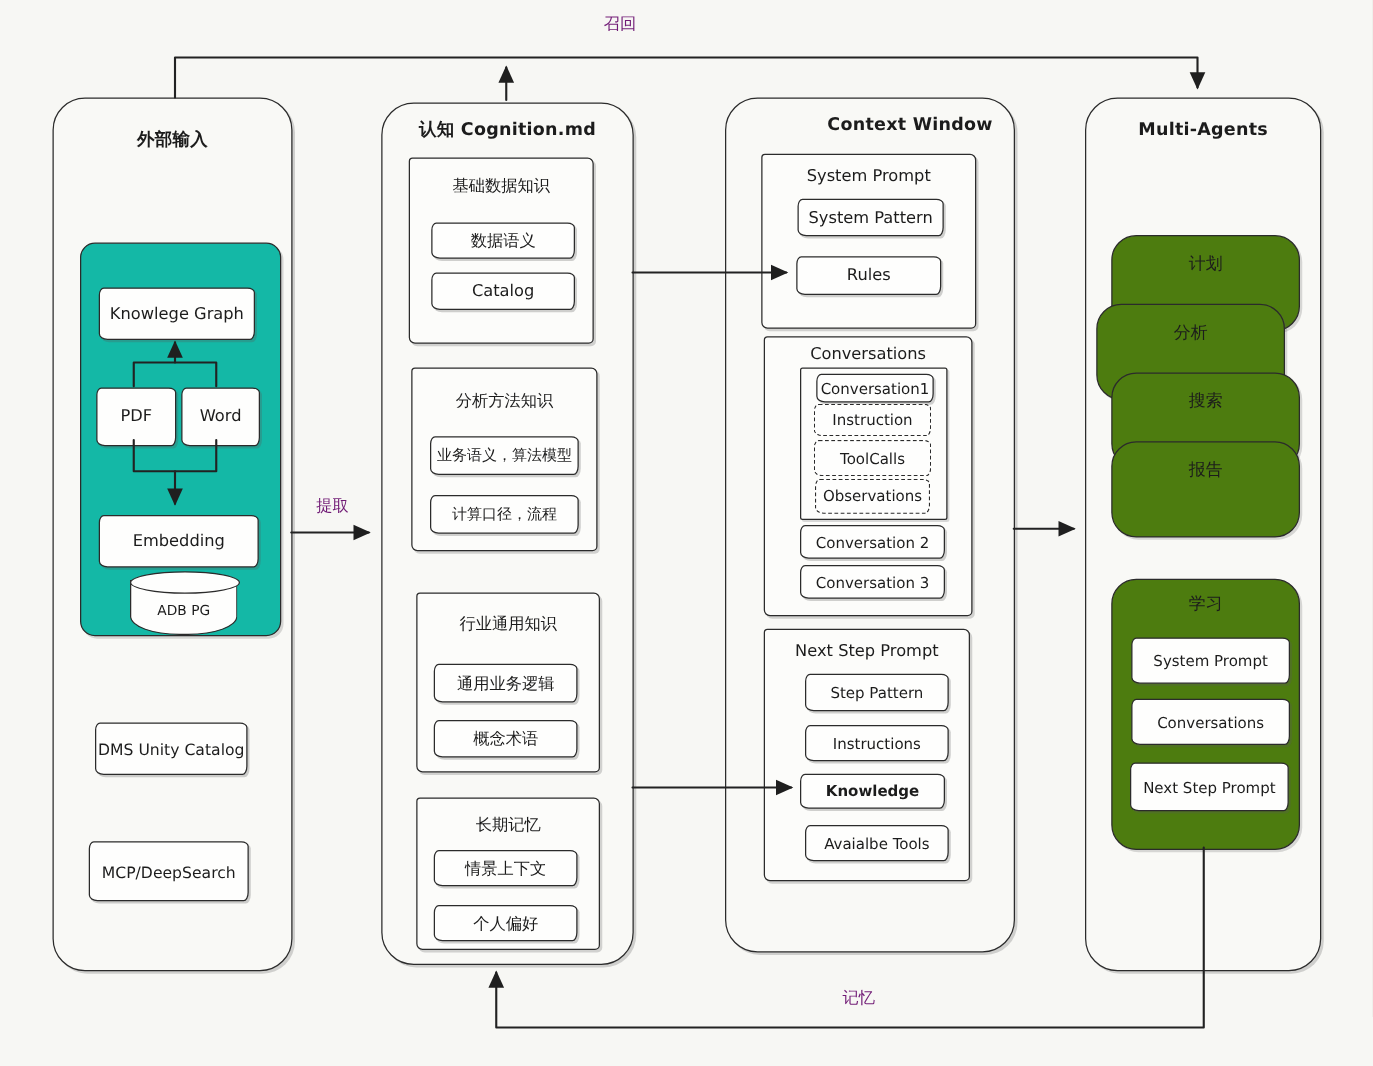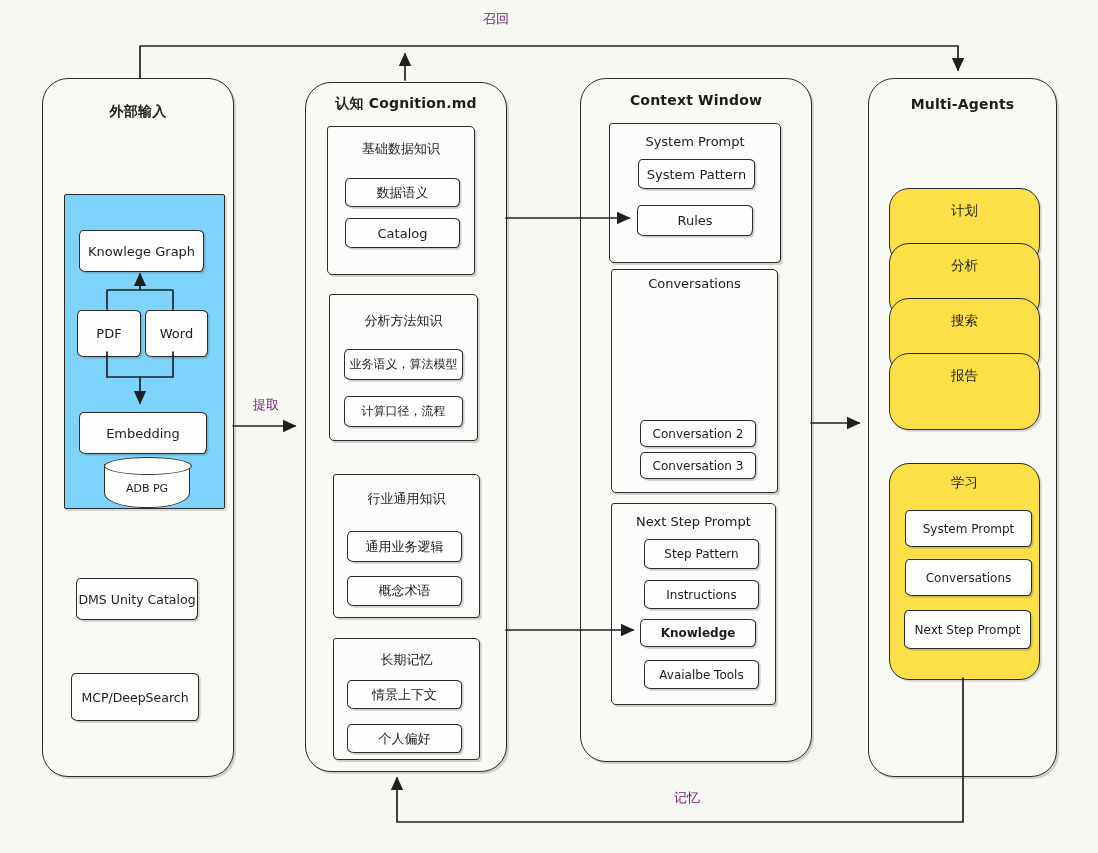--- a/index.html
+++ b/index.html
@@ -30,26 +30,26 @@
     font-size:13px;box-shadow:1.6px 1.8px 0 rgba(90,90,90,.28);
     white-space:nowrap;
   }
   .box.sm{font-size:12px;}
   .dashed{border-style:dashed;box-shadow:none;border-width:1.5px;}
   .subbox{
     position:absolute;border:1.6px solid #2b2b2b;background:#fdfdfb;
     border-radius:2px;box-shadow:1.5px 1.5px 0 rgba(90,90,90,.22);
   }
   .inner-frame{
-    position:absolute;border:1.7px solid #2b2b2b;background:#7dd3fc;
-    border-radius:2px;box-shadow:1.8px 2px 0 rgba(90,90,90,.22);
+    position:absolute;border:1.7px solid #2b2b2b;background:#14b8a6;
+    border-radius:12px;box-shadow:1.8px 2px 0 rgba(90,90,90,.22);
   }
   .agent-card{
     position:absolute;border:1.8px solid #2b2b2b;border-radius:20px;
-    background:#fde047;box-shadow:1.8px 1.8px 0 rgba(90,90,90,.22);
+    background:#4d7c0f;box-shadow:1.8px 1.8px 0 rgba(90,90,90,.22);
   }
   .agent-label{
     position:absolute;top:13px;left:0;width:100%;text-align:center;font-size:13.5px;
   }
   .cyl-top{
     position:absolute;border:1.7px solid #2b2b2b;border-radius:50%;background:#fefefd;
   }
   .cyl-body{
     position:absolute;border:1.7px solid #2b2b2b;border-top:none;background:#fefefd;
     border-radius:0 0 46% 46% / 0 0 34% 34%;
@@ -107,50 +107,56 @@
     </div>
 
     <div class="group" data-name="group-long-term-memory" style="left:27px;top:555px;width:145px;height:120px;">
       <div class="group-title" data-name="group-long-term-memory-title" style="top:12px;">长期记忆</div>
       <div class="box" data-name="context-scene-node" style="left:13px;top:41px;width:113px;height:27px;">情景上下文</div>
       <div class="box" data-name="personal-preference-node" style="left:13px;top:85px;width:113px;height:27px;">个人偏好</div>
     </div>
   </div>
 
   <div class="col" data-name="column-context-window" style="left:580px;top:78px;width:230px;height:682px;">
-    <div class="col-title" data-name="context-window-title" style="top:13px;">Context Window</div>
+    <div class="col-title" data-name="context-window-title" style="top:13px;padding-left:32px;">Context Window</div>
 
     <div class="group" data-name="group-system-prompt" style="left:28px;top:44px;width:170px;height:138px;">
       <div class="group-title" data-name="group-system-prompt-title" style="top:10px;">System Prompt</div>
       <div class="box" data-name="system-pattern-node" style="left:28px;top:35px;width:115px;height:28px;">System Pattern</div>
       <div class="box" data-name="rules-node" style="left:27px;top:81px;width:114px;height:29px;">Rules</div>
     </div>
 
     <div class="group" data-name="group-conversations" style="left:30px;top:190px;width:165px;height:222px;">
       <div class="group-title" data-name="group-conversations-title" style="top:6px;">Conversations</div>
+      <div class="subbox" data-name="conversation1-frame" style="left:28px;top:24px;width:116px;height:120px;">
+        <div class="box sm" data-name="conversation1-node" style="left:12px;top:4px;width:92px;height:21px;">Conversation1</div>
+        <div class="box sm dashed" data-name="instruction-node" style="left:10px;top:28px;width:92px;height:24px;">Instruction</div>
+        <div class="box sm dashed" data-name="toolcalls-node" style="left:10px;top:57px;width:92px;height:27px;">ToolCalls</div>
+        <div class="box sm dashed" data-name="observations-node" style="left:11px;top:88px;width:90px;height:26px;">Observations</div>
+      </div>
       <div class="box sm" data-name="conversation2-node" style="left:28px;top:150px;width:114px;height:25px;">Conversation 2</div>
       <div class="box sm" data-name="conversation3-node" style="left:28px;top:182px;width:114px;height:25px;">Conversation 3</div>
     </div>
 
     <div class="group" data-name="group-next-step-prompt" style="left:30px;top:424px;width:163px;height:200px;">
       <div class="group-title" data-name="group-next-step-prompt-title" style="top:10px;">Next Step Prompt</div>
       <div class="box sm" data-name="step-pattern-node" style="left:32px;top:35px;width:113px;height:28px;">Step Pattern</div>
       <div class="box sm" data-name="instructions-node" style="left:32px;top:76px;width:113px;height:27px;">Instructions</div>
       <div class="box sm" data-name="knowledge-node" style="left:28px;top:115px;width:114px;height:26px;font-weight:bold;">Knowledge</div>
       <div class="box sm" data-name="available-tools-node" style="left:32px;top:156px;width:113px;height:27px;">Avaialbe Tools</div>
     </div>
   </div>
 
   <div class="col" data-name="column-multi-agents" style="left:868px;top:78px;width:187px;height:697px;">
     <div class="col-title" data-name="multi-agents-title" style="top:17px;">Multi-Agents</div>
 
     <div class="agent-card" data-name="agent-card-plan" style="left:20px;top:109px;width:149px;height:75px;z-index:1;">
       <div class="agent-label" data-name="agent-plan-label">计划</div>
     </div>
-    <div class="agent-card" data-name="agent-card-analysis" style="left:20px;top:164px;width:149px;height:75px;z-index:2;">
+    <div class="agent-card" data-name="agent-card-analysis" style="left:8px;top:164px;width:149px;height:75px;z-index:2;">
       <div class="agent-label" data-name="agent-analysis-label">分析</div>
     </div>
     <div class="agent-card" data-name="agent-card-search" style="left:20px;top:219px;width:149px;height:75px;z-index:3;">
       <div class="agent-label" data-name="agent-search-label">搜索</div>
     </div>
     <div class="agent-card" data-name="agent-card-report" style="left:20px;top:274px;width:149px;height:75px;z-index:4;">
       <div class="agent-label" data-name="agent-report-label">报告</div>
     </div>
     <div class="agent-card" data-name="agent-card-learn" style="left:20px;top:384px;width:149px;height:215px;z-index:6;">
       <div class="agent-label" data-name="agent-learn-label" style="top:10px;">学习</div>

